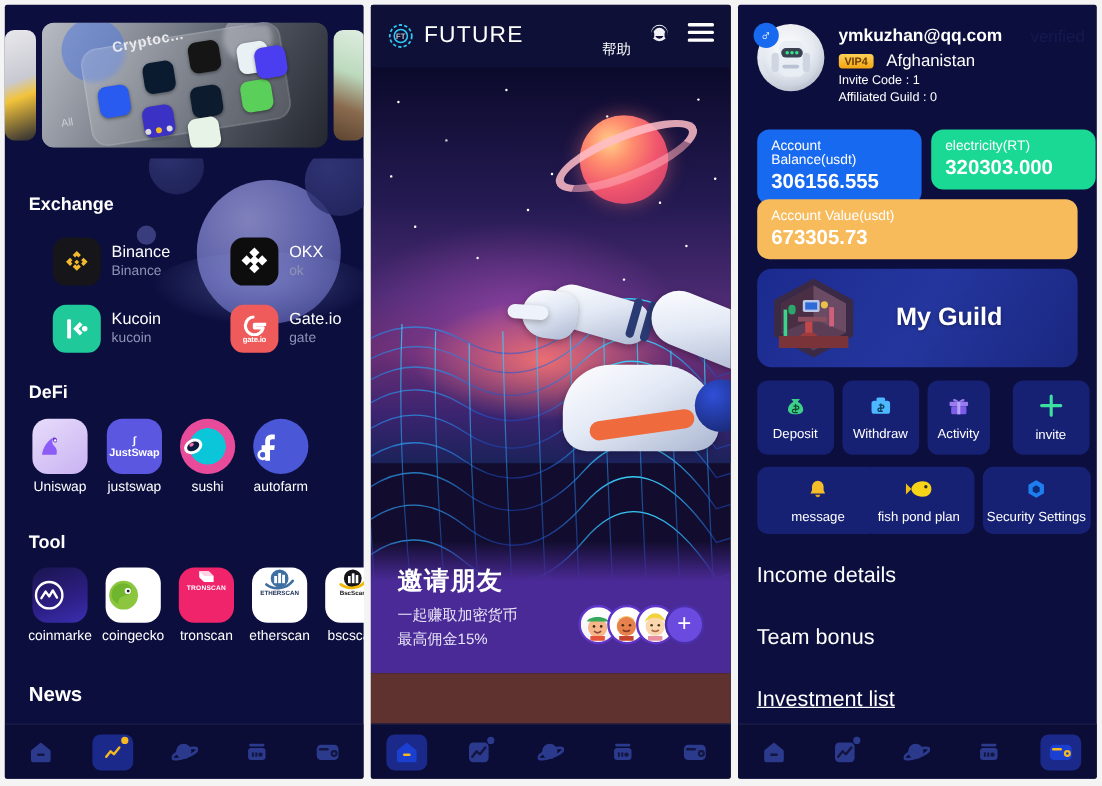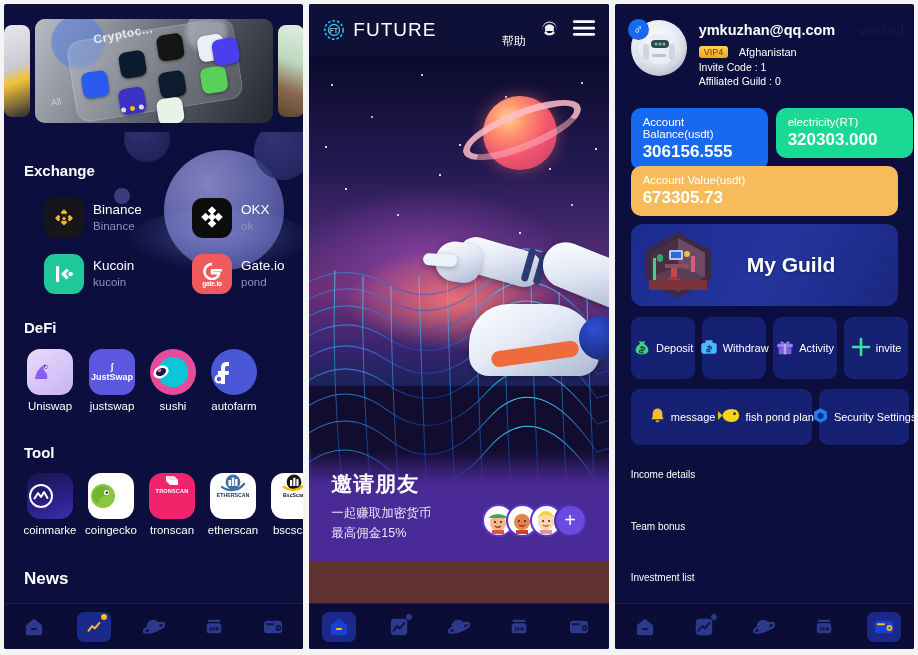--- a/index.html
+++ b/index.html
@@ -127,41 +127,41 @@
   #panel-mine { background:#0c0e3e; }
   .profile { position:absolute; top:16px; left:16px; right:12px; display:flex; gap:12px; }
   .avatar-big { width:56px; height:56px; border-radius:50%; flex:none; position:relative; overflow:visible;
                 background: radial-gradient(circle at 40% 30%, #ffffff 0%, #dfe3ea 55%, #9aa3b4 100%); }
   .avatar-bot { position:absolute; inset:4px; border-radius:50%; overflow:hidden;
                 background: radial-gradient(circle at 45% 32%, #fdfdfe 0%, #e6eaf1 50%, #b6bfcf 100%); }
   .gender { position:absolute; left:-3px; top:-1px; width:21px; height:21px; border-radius:50%;
             background:#1769f0; color:#fff; font-size:13px; display:flex; align-items:center; justify-content:center; }
   .uname { color:#fff; font-size:14.5px; font-weight:bold; }
   .vip { display:inline-block; background: linear-gradient(180deg,#ffd158,#f2a512); color:#6a3b00;
-         font-size:9px; font-weight:normal; padding:1px 5px; border-radius:3px; vertical-align:middle; }
-  .country { color:#fff; font-size:11px; margin-left:6px; }
+         font-size:9px; font-weight:bold; padding:1px 5px; border-radius:3px; vertical-align:middle; }
+  .country { color:#fff; font-size:14px; margin-left:6px; }
   .pline { color:#fff; font-size:10.5px; margin-top:2px; }
   .verified { position:absolute; right:10px; top:18px; color:#151a4e; font-size:14px; }
 
   .stat { border-radius:10px; padding:8px 12px; }
   .stat-lb { color:#ffffff; font-size:11.5px; }
   .stat-val { color:#fff; font-size:17px; font-weight:bold; margin-top:2px; }
 
   .guild { position:absolute; left:16px; right:16px; top:220px; height:82px; border-radius:12px;
            background: linear-gradient(120deg,#1b2a8e 0%,#24369e 50%,#1a2780 100%);
            display:flex; align-items:center; padding:0 10px; }
   .guild-art { width:74px; height:70px; flex:none; position:relative; }
   .guild-lb { color:#fff; font-size:21px; font-weight:bold; margin-left:32px; text-shadow:0 1px 3px rgba(0,0,0,.4); }
 
-  .qt { background:#172173; border-radius:9px; display:flex; flex-direction:row;
+  .qt { background:#172173; border-radius:9px; display:flex; flex-direction:column;
         align-items:center; justify-content:center; gap:4px; }
   .qt-lb { color:#fff; font-size:11px; white-space:nowrap; }
   .qt-ico { font-size:19px; line-height:1; }
 
-  .listrow { position:absolute; left:16px; right:16px; color:#fff; font-size:10px; }
+  .listrow { position:absolute; left:16px; right:16px; color:#fff; font-size:18px; }
 </style>
 </head>
 <body>
 
 <div class="stage">
 
   <div class="panel" id="panel-home">
 
     <div class="banner-wrap">
       <div class="banner-side left"></div>
@@ -254,21 +254,21 @@
 
     <div class="ex-item" style="left:168px; top:250px;">
       <div class="ex-ico" style="background:#ef5b5b; flex-direction:column; gap:0;">
         <svg width="20" height="17" viewBox="0 0 20 17" style="margin-top:2px">
             <path d="M10 1a7.5 7.5 0 1 0 7.3 9.2h-7.3V7.3h10.0" fill="none" stroke="#fff" stroke-width="2.6" stroke-linejoin="round"></path>
           </svg>
         <span style="color:#fff;font-size:6.5px;font-weight:bold;letter-spacing:-.2px;">gate.io</span>
       </div>
       <div>
         <div class="ex-name">Gate.io</div>
-        <div class="ex-sub">pond</div>
+        <div class="ex-sub">gate</div>
       </div>
     </div>
 
     <div class="h2 sect-title" style="top:315px;">DeFi</div>
 
     <div class="grid-item" style="left:18px; top:345px;">
       <div class="grid-ico" style="background:linear-gradient(145deg,#e7dcfb,#c9b2f2);">
         <svg width="30" height="30" viewBox="0 0 30 30">
             <path d="M8 22c1-7 5-12 9-14-1 3-.5 5 1 6.5 2 2 3 4 2 7.5z" fill="#8b5cf6"></path>
             <path d="M17 8c2-1 4 .5 3.5 2.5-.4 1.6-2.3 1.7-3 .4-.5-1-.9-1.8-.5-2.9z" fill="#6d35d6"></path>
@@ -682,21 +682,21 @@
     <div class="qt" style="position:absolute;left:87px;top:313px;width:64px;height:62px;">
       <span class="qt-ico">
         <svg width="20" height="20" viewBox="0 0 22 22">
             <rect x="7" y="3.5" width="8" height="3.6" rx="1.4" fill="#4db8ff"></rect>
             <rect x="2.5" y="6.5" width="17" height="12" rx="2.6" fill="#4db8ff"></rect>
             <path d="M11 9v7M9.2 10.6h3.2a1.4 1.4 0 0 1 0 2.8H9.8a1.4 1.4 0 0 0 0 2.8h3" fill="none" stroke="#0b3a5e" stroke-width="1.2"></path>
           </svg>
       </span>
       <span class="qt-lb">Withdraw</span>
     </div>
-    <div class="qt" style="position:absolute;left:158px;top:313px;width:64px;height:62px;">
+    <div class="qt" style="position:absolute;left:158px;top:313px;width:52px;height:62px;">
       <span class="qt-ico">
         <svg width="20" height="20" viewBox="0 0 22 22">
             <rect x="2.5" y="7.5" width="17" height="4" rx="1" fill="#9a7bf0"></rect>
             <rect x="4" y="11.5" width="14" height="7.5" rx="1.4" fill="#7d5ce8"></rect>
             <rect x="9.6" y="7.5" width="2.8" height="11.5" fill="#b9a5f7"></rect>
             <path d="M11 7.5C9 5 5.5 4 5.8 6.2 6 7.6 9 7.6 11 7.5zM11 7.5c2-2.5 5.5-3.5 5.2-1.3-.2 1.4-3.2 1.4-5.2 1.3z" fill="#9a7bf0"></path>
           </svg>
       </span>
       <span class="qt-lb">Activity</span>
     </div>
@@ -737,21 +737,21 @@
       </span>
       <span class="qt-lb">Security Settings</span>
     </div>
 
     <div class="listrow" style="top:465px;">
       <span>Income details</span>
     </div>
     <div class="listrow" style="top:517px;">
       <span>Team bonus</span>
     </div>
-    <div class="listrow" style="top:568px;">
+    <div class="listrow" style="top:568px;text-decoration:underline;">
       <span>Investment list</span>
     </div>
 
     <div class="navbar">
       <div class="navbtn">
         <svg width="20" height="20" viewBox="0 0 22 22">
             <path d="M11 2 2.8 8.6c-.5.4-.8 1-.8 1.7V18a2 2 0 0 0 2 2h14a2 2 0 0 0 2-2v-7.7c0-.7-.3-1.3-.8-1.7z" fill="#2b3a8c"></path>
             <rect x="7.5" y="12" width="7" height="2.4" rx="1.2" fill="#121640"></rect>
           </svg>
       </div>

